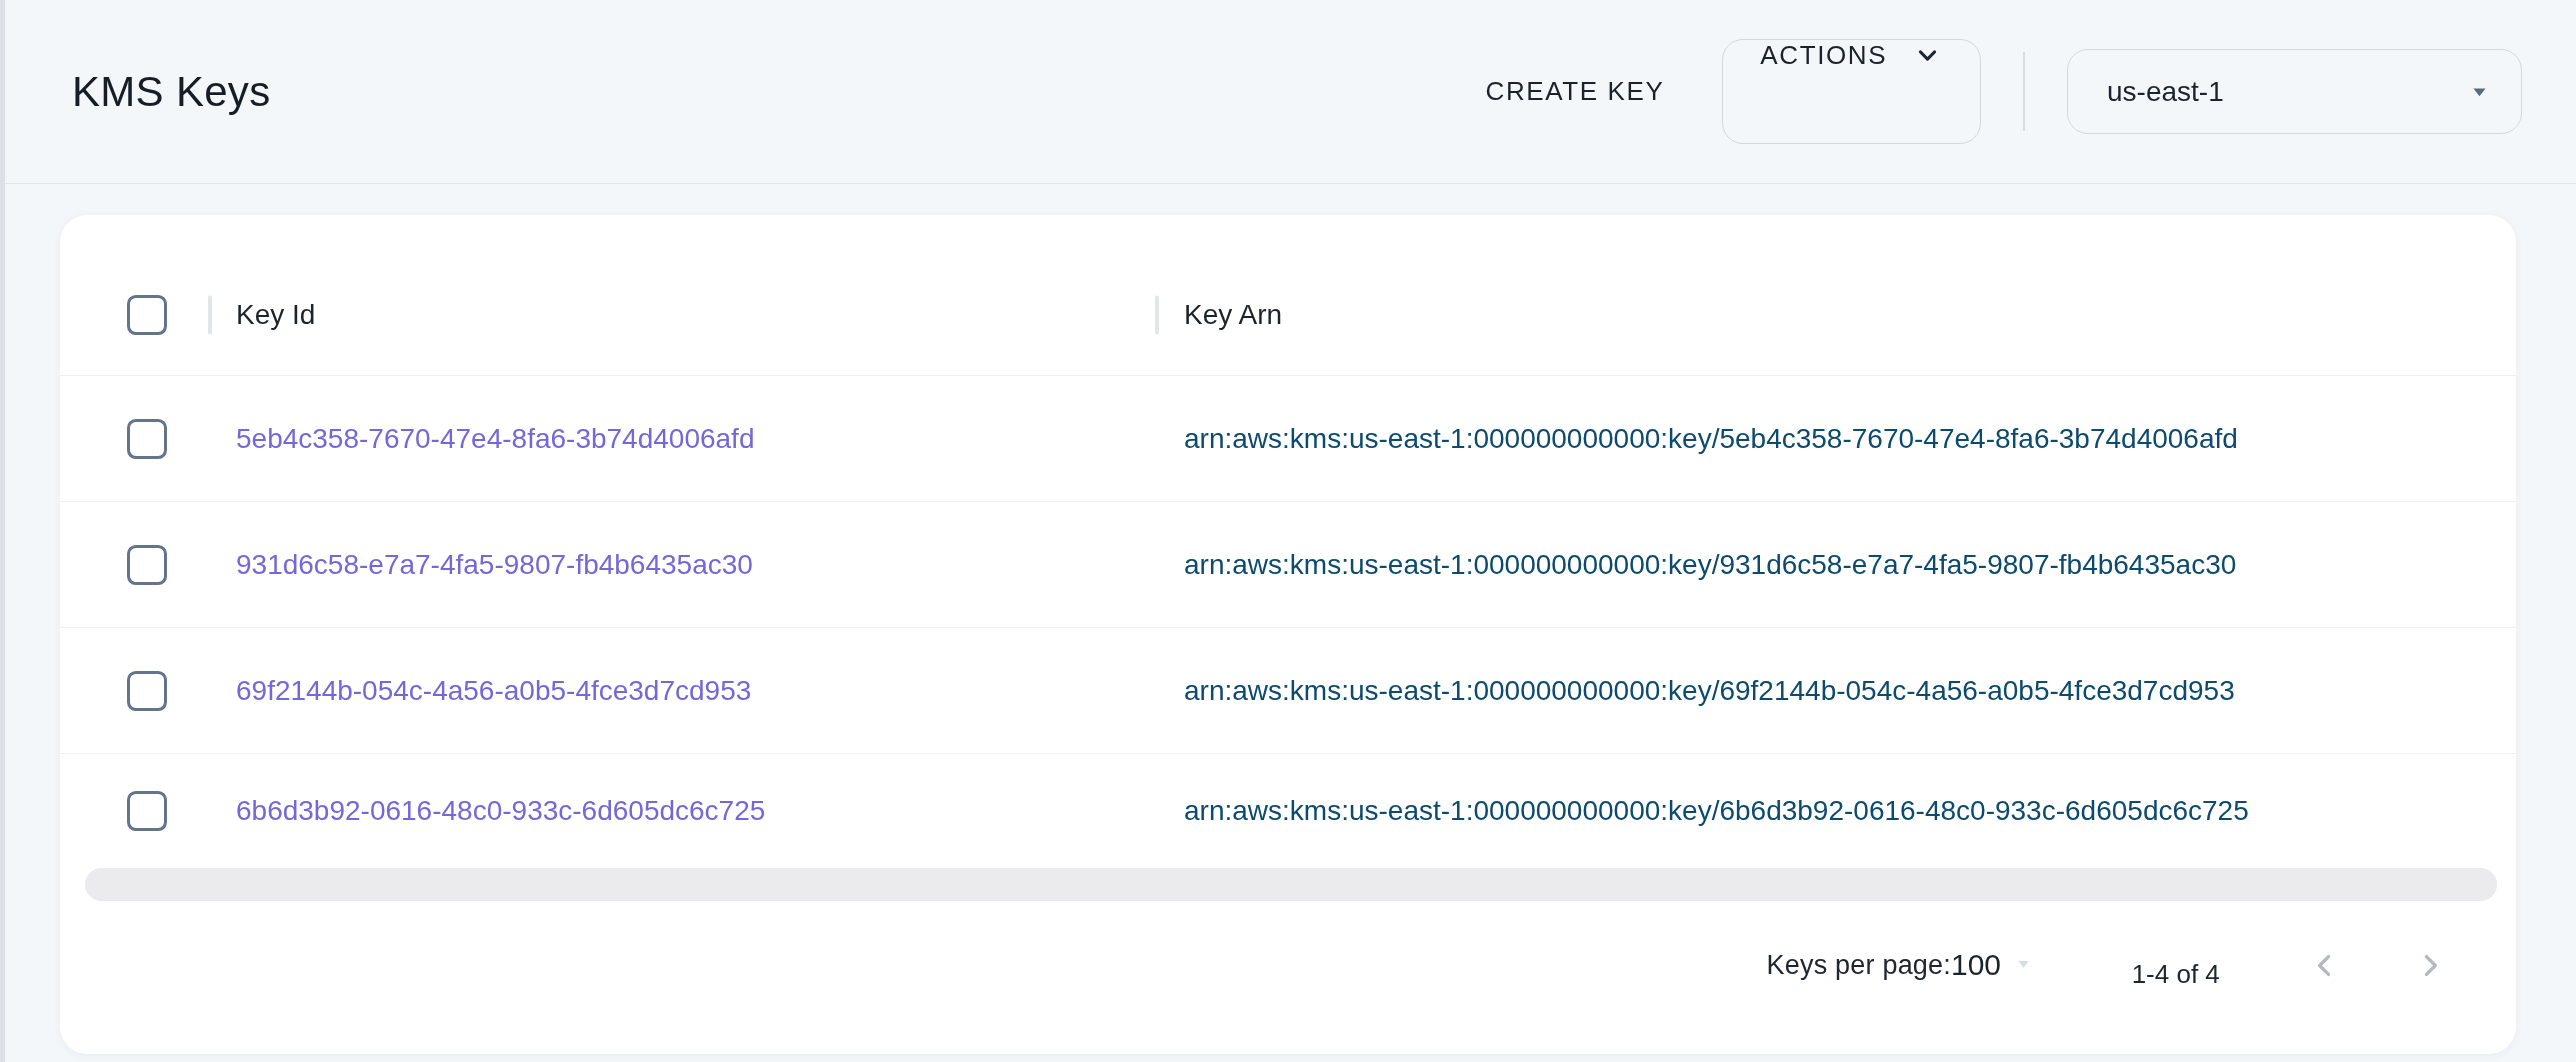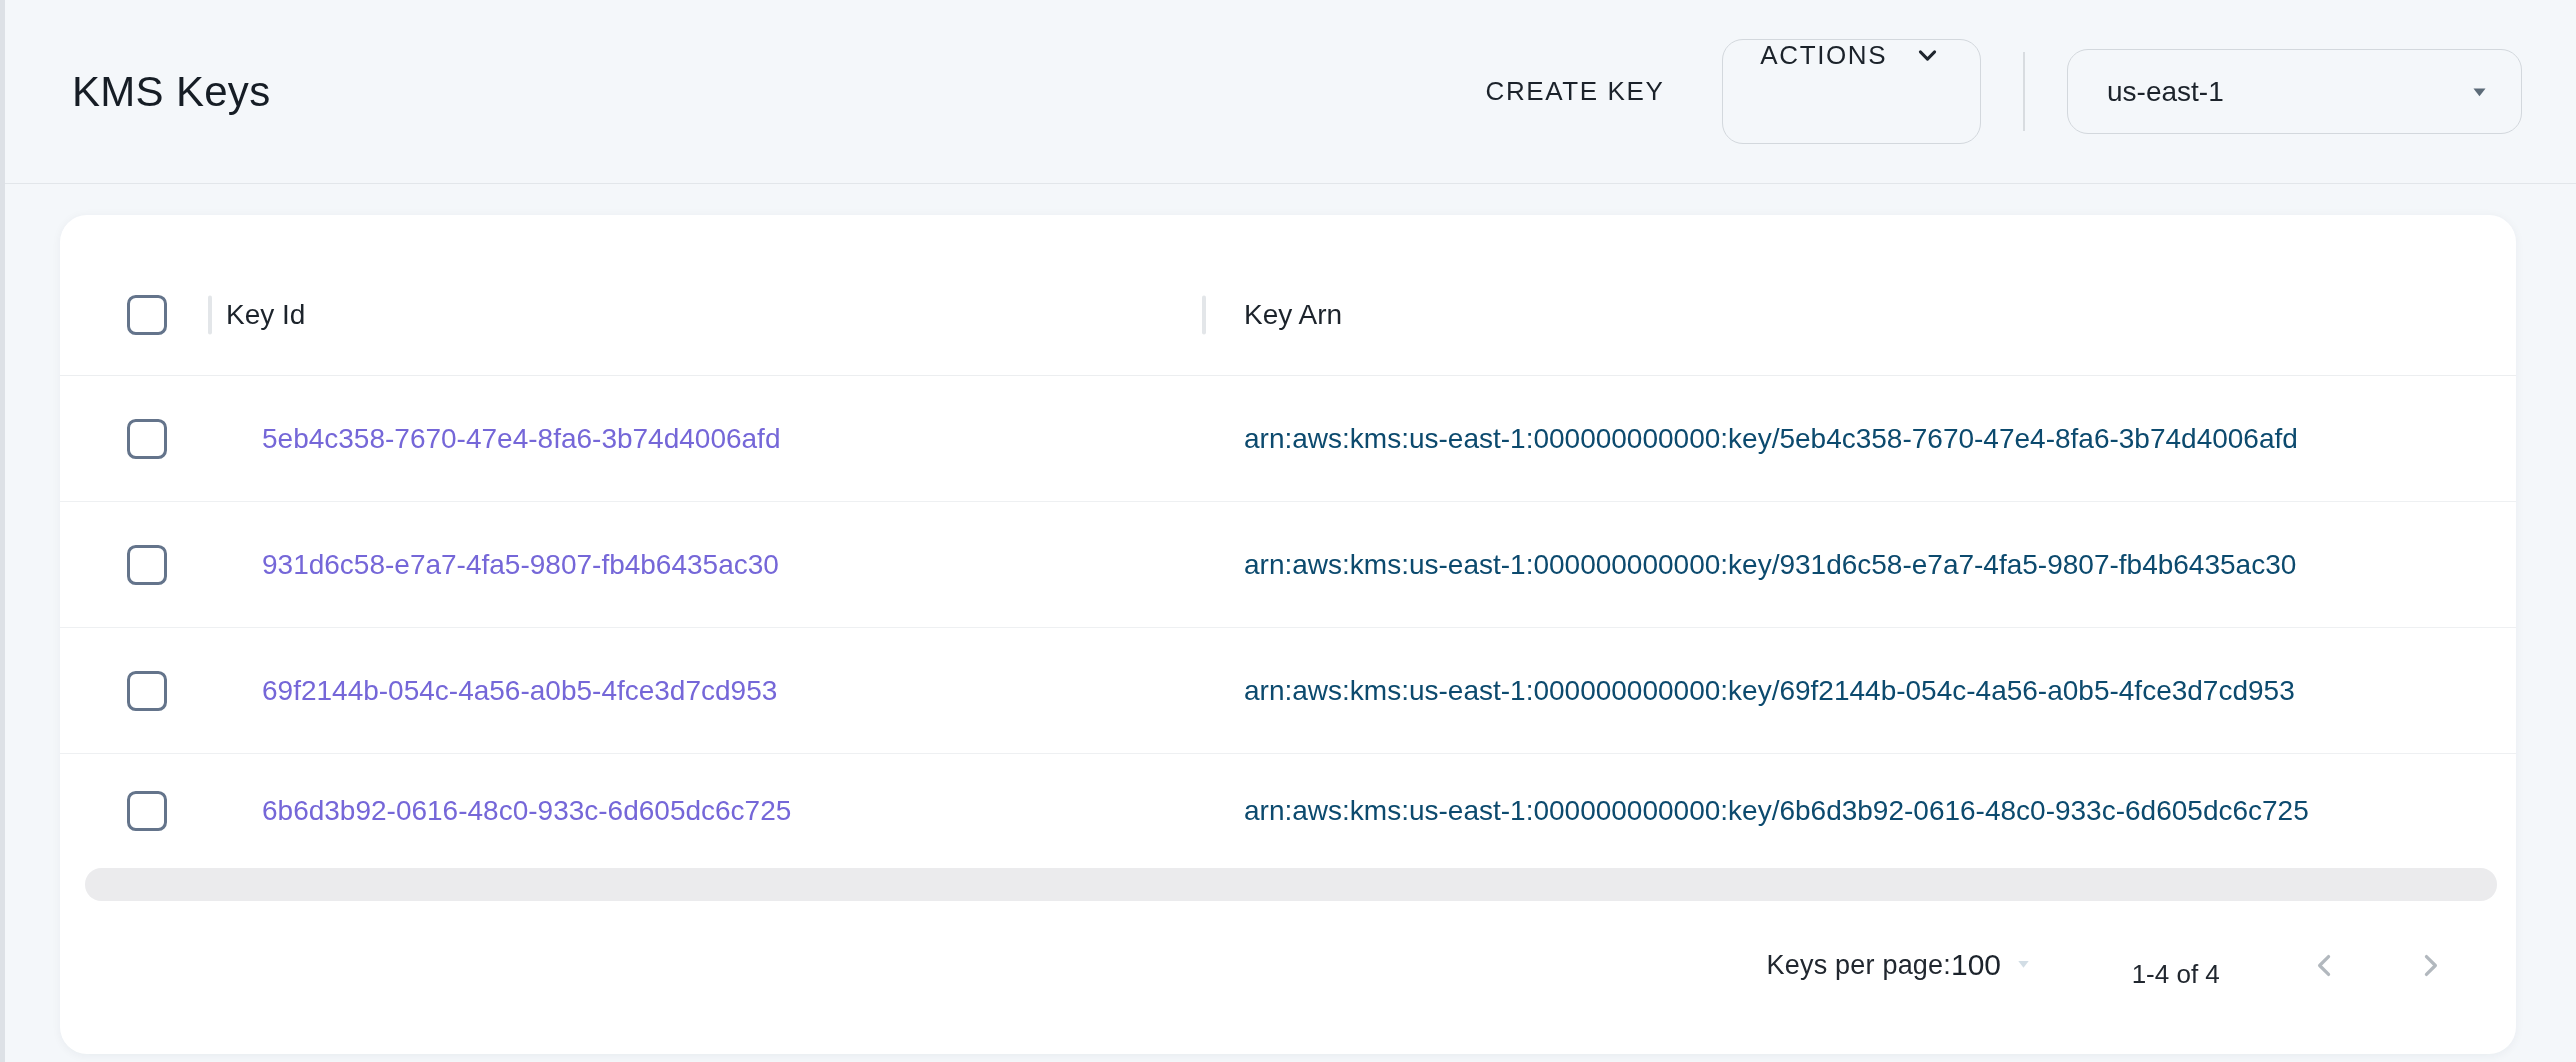--- a/index.html
+++ b/index.html
@@ -143,48 +143,46 @@
     border-radius: 8.7px;
     background: #ffffff;
     margin-left: 67px;
     cursor: pointer;
   }
   .cell-keyid {
     width: 947px;
     flex-shrink: 0;
     box-sizing: border-box;
     position: relative;
-    padding-left: 18px;
+    padding-left: 28px;
     display: flex;
   }
   .cell-arn {
     flex: 1;
     min-width: 0;
     position: relative;
-    padding-left: 42px;
+    padding-left: 29px;
     display: flex;
     align-items: flex-end;
-    margin-left: 47px;
   }
   .col-sep {
     position: absolute;
     left: 0;
     top: 50%;
     transform: translateY(-50%);
     width: 3.9px;
     height: 39px;
     border-radius: 1.9px;
     background: #e3e6e9;
   }
   .key-link {
     color: var(--accent-link, #7567d8);
     text-decoration: none;
     cursor: pointer;
     white-space: nowrap;
-    margin-left: 36px;
   }
   .arn-text {
     color: #0c4a6e;
     white-space: nowrap;
     overflow: hidden;
   }
 
   
   .hscrollbar {
     flex-shrink: 0;

